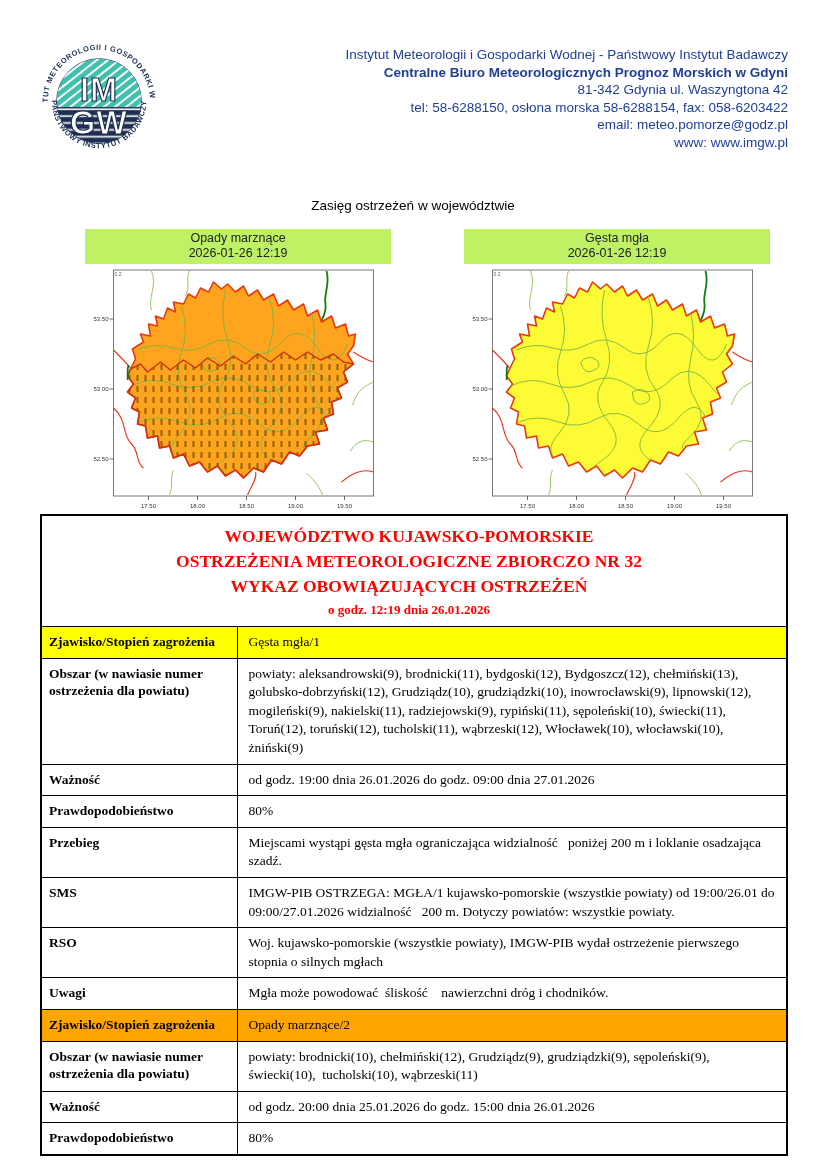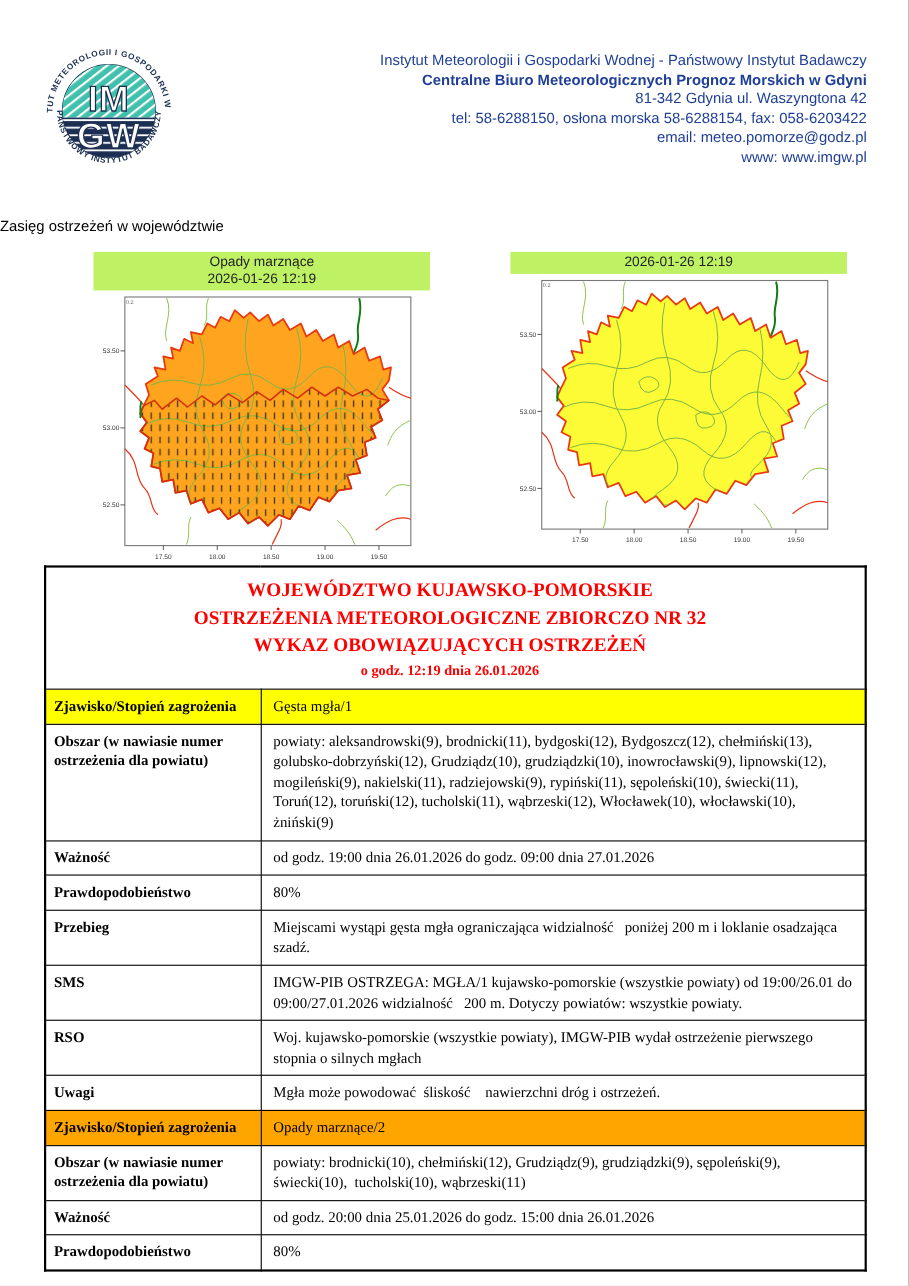--- a/index.html
+++ b/index.html
@@ -9,21 +9,21 @@
     position:relative;overflow:hidden;box-sizing:border-box;
   }
   
   .hdr{display:flex;justify-content:space-between;align-items:flex-start;
        padding:42px 38px 0 40px;}
   .logo{width:118px;height:118px;flex:0 0 auto;}
   .contact{text-align:right;color:#1f3f97;font-size:13.5px;line-height:17.5px;
            padding-top:4px;}
   .contact .bold{font-weight:bold;}
   
-  .sect-title{text-align:left;font-size:13.5px;margin-top:38px;color:#000;}
+  .sect-title{text-align:center;font-size:13.5px;margin-top:38px;color:#000;}
   
   .maps{display:flex;justify-content:space-between;padding:0 56px 0 85px;margin-top:16px;}
   .map-fig{width:306px;margin:0;}
   .map-cap{background:#bef264;text-align:center;font-size:12.5px;line-height:15px;
            padding:2px 0 3px 0;color:#222;}
   .map-canvas{width:306px;height:248px;}
   .map-canvas svg{display:block;}
   
   table.warn{border-collapse:collapse;margin:2px 0 0 40px;width:748px;
              font-family:"Liberation Serif",serif;table-layout:fixed;}
@@ -149,20 +149,21 @@
             <line x1="210" y1="232" x2="210" y2="236" stroke="#444" stroke-width="0.8"></line>
             <text x="210" y="244" font-size="6" fill="#333" text-anchor="middle">19.00</text>
             <line x1="259" y1="232" x2="259" y2="236" stroke="#444" stroke-width="0.8"></line>
             <text x="259" y="244" font-size="6" fill="#333" text-anchor="middle">19.50</text>
             <text x="29" y="12" font-size="5" fill="#666">0.2</text>
           </svg>
         </div>
     </figure>
     <figure class="map-fig">
       <figcaption class="map-cap">
+        <div>Gęsta mgła</div>
         <div>2026-01-26 12:19</div>
       </figcaption>
       <div class="map-canvas">
           <svg viewBox="0 0 305 248" width="306" height="248" style="font-family:'Liberation Sans',sans-serif">
             <defs>
               <clipPath id="m1c">
                 <polygon points="45,105 50,95 47,85 58,78 55,70 65,72 63,60 72,62 70,52 78,55 82,44 90,48 88,38 98,40 103,30 110,34 115,24 123,28 128,18 136,25 142,20 150,28 158,22 163,32 172,26 178,36 188,30 193,42 202,36 208,46 218,40 222,52 232,46 236,58 246,52 250,64 260,60 263,72 270,70 268,82 262,90 268,100 258,108 262,118 252,124 256,134 246,138 248,150 238,154 242,166 230,168 234,180 222,182 214,192 204,188 196,200 186,196 178,208 168,204 158,214 150,206 140,212 132,202 122,208 114,198 104,202 98,190 88,194 84,182 74,184 72,172 62,174 60,162 52,160 54,148 46,144 50,134 42,128 48,120 42,112"></polygon>
               </clipPath>
               <pattern id="m1h" patternUnits="userSpaceOnUse" width="8" height="11">
                 <path d="M4,1L4,7" stroke="#3f3408" stroke-width="1.2"></path>
@@ -255,21 +256,21 @@
         <tr class="normal">
           <th class="lbl">SMS</th>
           <td class="val">IMGW-PIB OSTRZEGA: MGŁA/1 kujawsko-pomorskie (wszystkie powiaty) od 19:00/26.01 do 09:00/27.01.2026 widzialność   200 m. Dotyczy powiatów: wszystkie powiaty.</td>
         </tr>
         <tr class="normal">
           <th class="lbl">RSO</th>
           <td class="val">Woj. kujawsko-pomorskie (wszystkie powiaty), IMGW-PIB wydał ostrzeżenie pierwszego stopnia o silnych mgłach</td>
         </tr>
         <tr class="normal">
           <th class="lbl">Uwagi</th>
-          <td class="val">Mgła może powodować  śliskość    nawierzchni dróg i ostrzeżeń.</td>
+          <td class="val">Mgła może powodować  śliskość    nawierzchni dróg i chodników.</td>
         </tr>
         <tr class="orange">
           <th class="lbl">Zjawisko/Stopień zagrożenia</th>
           <td class="val">Opady marznące/2</td>
         </tr>
         <tr class="normal">
           <th class="lbl">Obszar (w nawiasie numer ostrzeżenia dla powiatu)</th>
           <td class="val">powiaty: brodnicki(10), chełmiński(12), Grudziądz(9), grudziądzki(9), sępoleński(9), świecki(10),  tucholski(10), wąbrzeski(11)</td>
         </tr>
         <tr class="normal">

